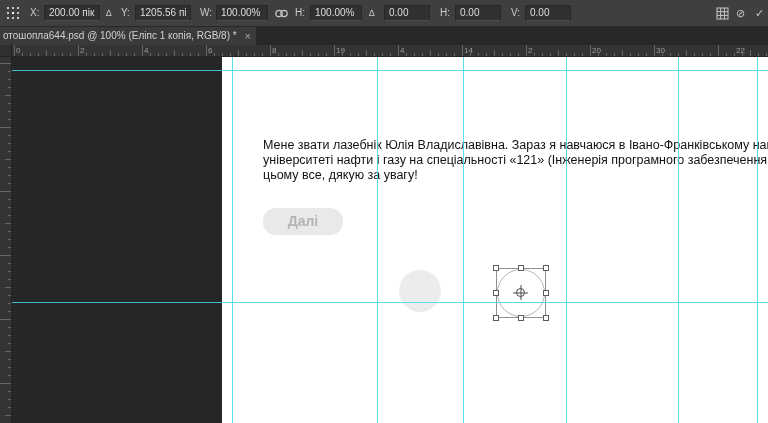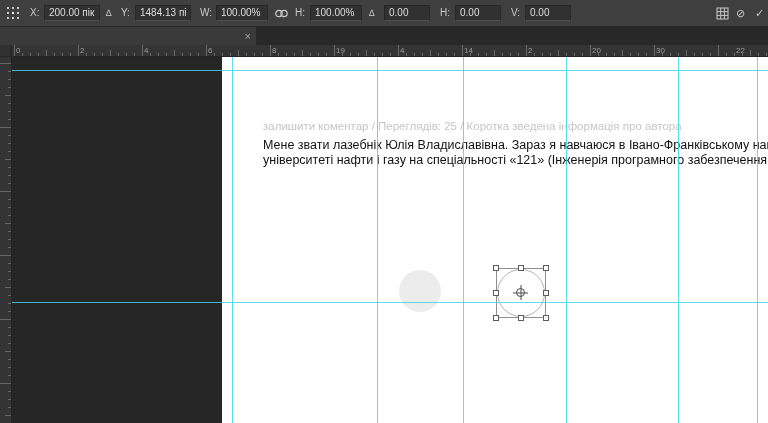--- a/index.html
+++ b/index.html
@@ -85,21 +85,21 @@
         <rect x="1" y="11" width="2" height="2"></rect>
           <rect x="6" y="11" width="2" height="2"></rect>
           <rect x="11" y="11" width="2" height="2"></rect>
       </g>
     </svg>
   </span>
   <span class="ob-label" style="left:30px;">X:</span>
   <span class="ob-field" style="left:44px;width:56px;">200.00 пік</span>
   <span class="ob-icon" style="left:106px;font-size:9px;">∆</span>
   <span class="ob-label" style="left:121px;">Y:</span>
-  <span class="ob-field" style="left:135px;width:56px;">1484.13 пі</span>
+  <span class="ob-field" style="left:135px;width:56px;">1205.56 пі</span>
   <span class="ob-label" style="left:200px;">W:</span>
   <span class="ob-field" style="left:216px;width:52px;">100.00%</span>
   <span class="ob-icon" style="left:274px;top:9px;line-height:0;">
     <svg width="15" height="9" viewBox="0 0 15 9">
       <circle cx="5" cy="4.5" r="3.2" fill="none" stroke="#c9c9c9" stroke-width="1.2"></circle>
       <circle cx="10" cy="4.5" r="3.2" fill="none" stroke="#c9c9c9" stroke-width="1.2"></circle>
     </svg>
   </span>
   <span class="ob-label" style="left:295px;">H:</span>
   <span class="ob-field" style="left:310px;width:52px;">100.00%</span>
@@ -117,20 +117,21 @@
       <line x1="1" y1="4.7" x2="12" y2="4.7" stroke="#c9c9c9"></line>
         <line x1="1" y1="8.4" x2="12" y2="8.4" stroke="#c9c9c9"></line>
     </svg>
   </span>
   <span class="ob-icon" style="left:736px;">⊘</span>
   <span class="ob-icon" style="left:755px;">✓</span>
 </div>
 
 <div class="tab-bar">
   <div class="tab">
+    <span>отошопла644.psd @ 100% (Еліпс 1 копія, RGB/8) *</span>
     <span class="tab-close">×</span>
   </div>
 </div>
 
 <div id="ruler-h">
     <div class="tick-h" style="left: 14px; height: 12px;"></div>
     <div class="tick-h" style="left: 22px; height: 3px;"></div>
     <div class="tick-h" style="left: 30px; height: 3px;"></div>
     <div class="tick-h" style="left: 38px; height: 3px;"></div>
     <div class="tick-h" style="left: 46px; height: 6px;"></div>
@@ -282,24 +283,27 @@
     <div class="tick-v" style="top: 326px; width: 12px;"></div>
     <div class="tick-v" style="top: 334px; width: 3px;"></div>
     <div class="tick-v" style="top: 342px; width: 3px;"></div>
     <div class="tick-v" style="top: 350px; width: 3px;"></div>
     <div class="tick-v" style="top: 358px; width: 6px;"></div>
   </div>
 
 <div id="canvas-region">
   <div class="sidebar-dark"></div>
 
-  <div class="design-meta">залишити коментар / Переглядів: 25 / Коротка зведена інформація про автора</div>
   <div class="design-body">
     <div>Мене звати лазебнік Юлія Владиславівна. Зараз я навчаюся в Івано-Франківському національному</div>
     <div>університеті  нафти і газу на спеціальності «121» (Інженерія програмного забезпечення. Я люблю</div>
+    <div>цьому все, дякую за увагу!</div>
+  </div>
+  <div class="design-button">
+    <span>Далі</span>
   </div>
 
   <div class="circle-shape"></div>
 
   <div class="selection">
     <div class="sel-box"></div>
     <div class="sel-ellipse"></div>
     <div class="handle h-nw"></div>
     <div class="handle h-n"></div>
     <div class="handle h-ne"></div>

